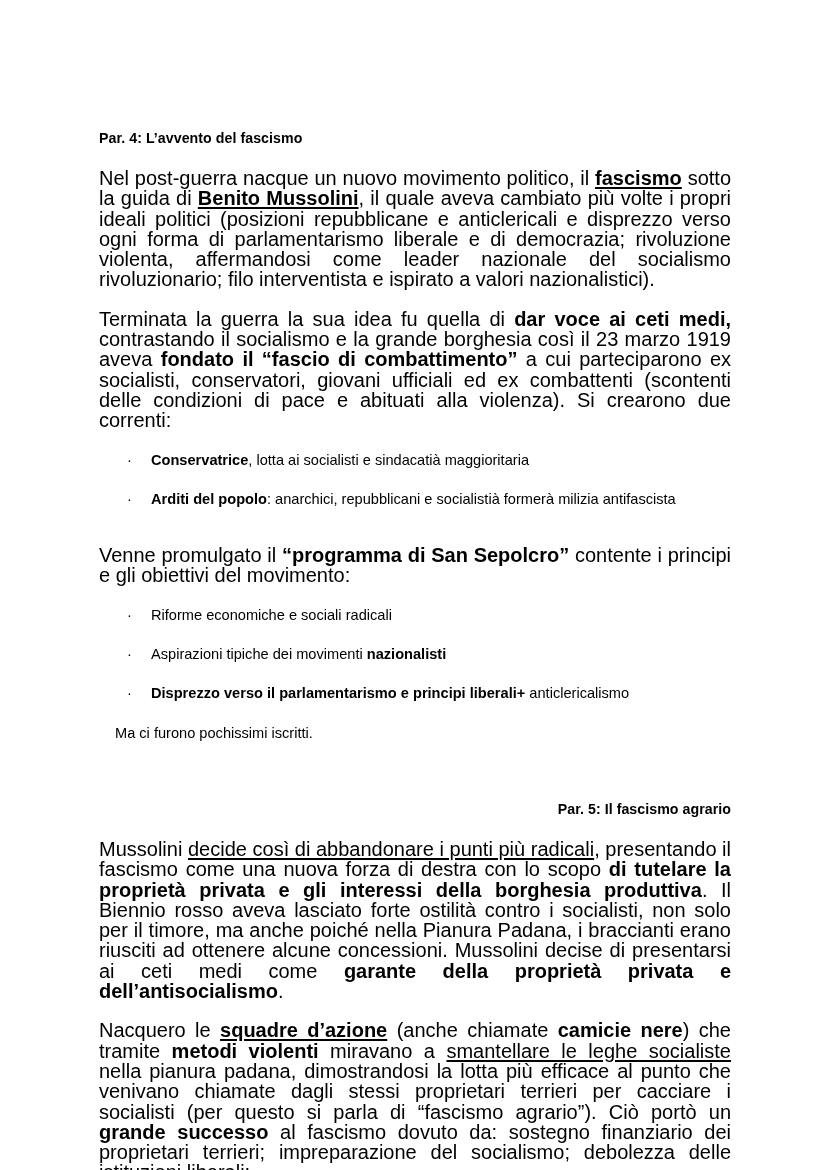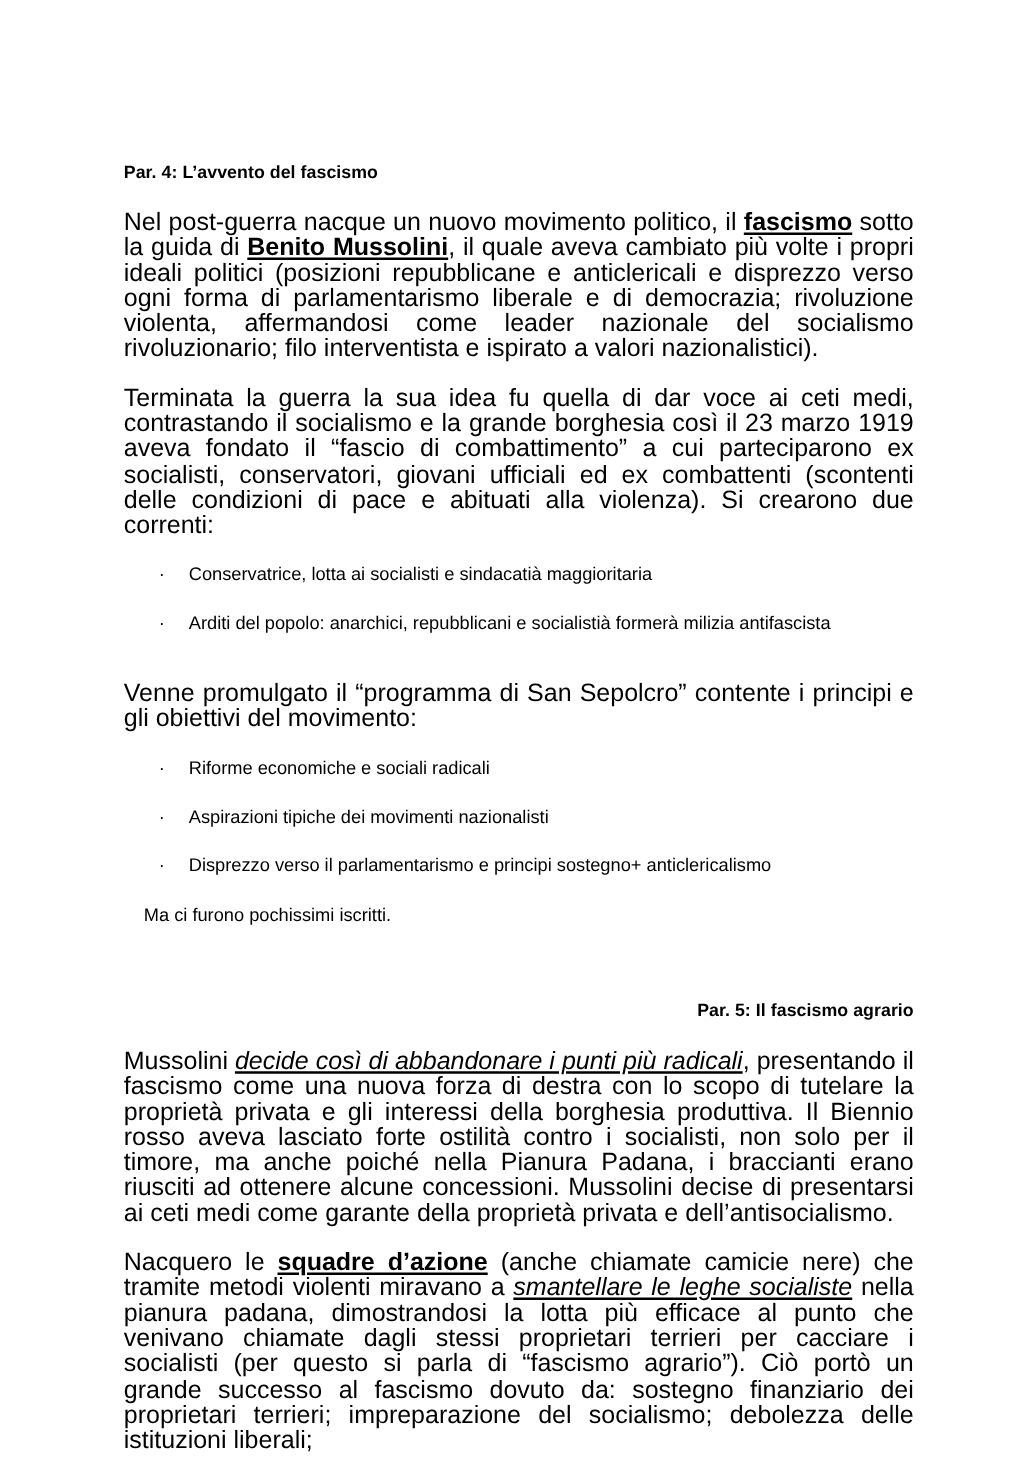--- a/index.html
+++ b/index.html
@@ -79,22 +79,22 @@
     line-height: 20.3px;
     font-weight: normal;
   }
   p.indented-note {
     font-size: 14.6px;
     line-height: 20.3px;
     margin: 19px 0 0 0;
     padding-left: 16px;
     text-align: left;
   }
-  b { font-weight: normal; }
-  u { text-decoration: underline; text-underline-offset: 2px; font-style: italic; }
+  b { font-weight: bold; }
+  u { text-decoration: underline; text-underline-offset: 2px; }
   .bu { font-weight: bold; text-decoration: underline; text-underline-offset: 2px; }
   .spacer-block { height: 22px; }
 </style>
 </head>
 <body>
 
 <div class="page">
   <div class="doc-body">
 
     <h2 class="section-heading">Par. 4: L’avvento del fascismo</h2>
@@ -108,21 +108,21 @@
       <li><span class="bullet-mark">·</span><b>Arditi del popolo</b><span>: anarchici, repubblicani e socialistià formerà milizia antifascista</span></li>
     </ul>
 
     <div class="spacer-block"></div>
 
     <p class="para"><span>Venne promulgato il </span><b>“programma di San Sepolcro”</b><span> contente i principi e gli obiettivi del movimento:</span></p>
 
     <ul class="bullets tight">
       <li><span class="bullet-mark">·</span><span>Riforme economiche e sociali radicali</span><b></b><span></span></li>
       <li><span class="bullet-mark">·</span><span>Aspirazioni tipiche dei movimenti </span><b>nazionalisti</b><span></span></li>
-      <li><span class="bullet-mark">·</span><span></span><b>Disprezzo verso il parlamentarismo e principi sostegno+</b><span> anticlericalismo</span></li>
+      <li><span class="bullet-mark">·</span><span></span><b>Disprezzo verso il parlamentarismo e principi liberali+</b><span> anticlericalismo</span></li>
       <li><span class="bullet-mark">·</span><b></b><span></span></li>
     </ul>
 
     <p class="indented-note">Ma ci furono pochissimi iscritti.</p>
 
     <h2 class="section-heading second">Par. 5: Il fascismo agrario</h2>
 
     <p class="para"><span>Mussolini </span><u>decide così di abbandonare i punti più radicali</u><span>, presentando il fascismo come una nuova forza di destra con lo scopo </span><b>di tutelare la proprietà privata e gli interessi della borghesia produttiva</b><span>. Il Biennio rosso aveva lasciato forte ostilità contro i socialisti, non solo per il timore, ma anche poiché nella Pianura Padana, i braccianti erano riusciti ad ottenere alcune concessioni. Mussolini decise di presentarsi ai ceti medi come </span><b>garante della proprietà privata e dell’antisocialismo</b><span>.</span></p>
 
     <p class="para last"><span>Nacquero le </span><span class="bu">squadre d’azione</span><span> (anche chiamate </span><b>camicie nere</b><span>) che tramite </span><b>metodi violenti</b><span> miravano a </span><u>smantellare le leghe socialiste</u><span> nella pianura padana, dimostrandosi la lotta più efficace al punto che venivano chiamate dagli stessi proprietari terrieri per cacciare i socialisti (per questo si parla di “fascismo agrario”). Ciò portò un </span><b>grande successo</b><span> al fascismo dovuto da: sostegno finanziario dei proprietari terrieri; impreparazione del socialismo; debolezza delle istituzioni liberali;</span></p>

